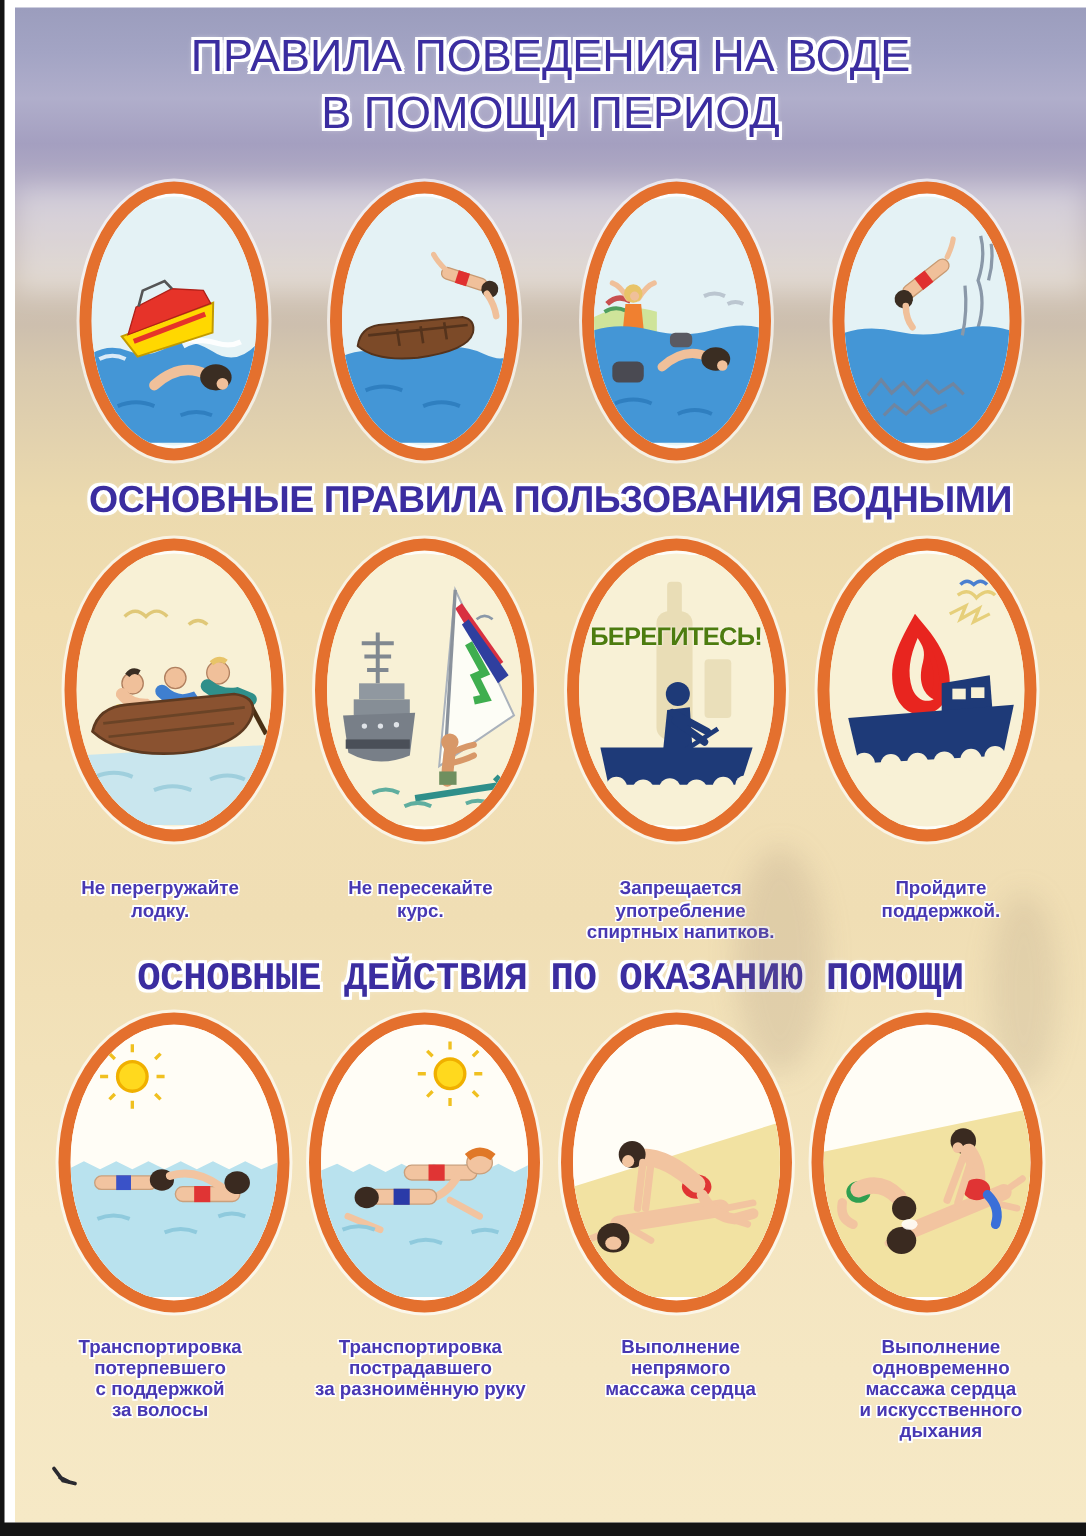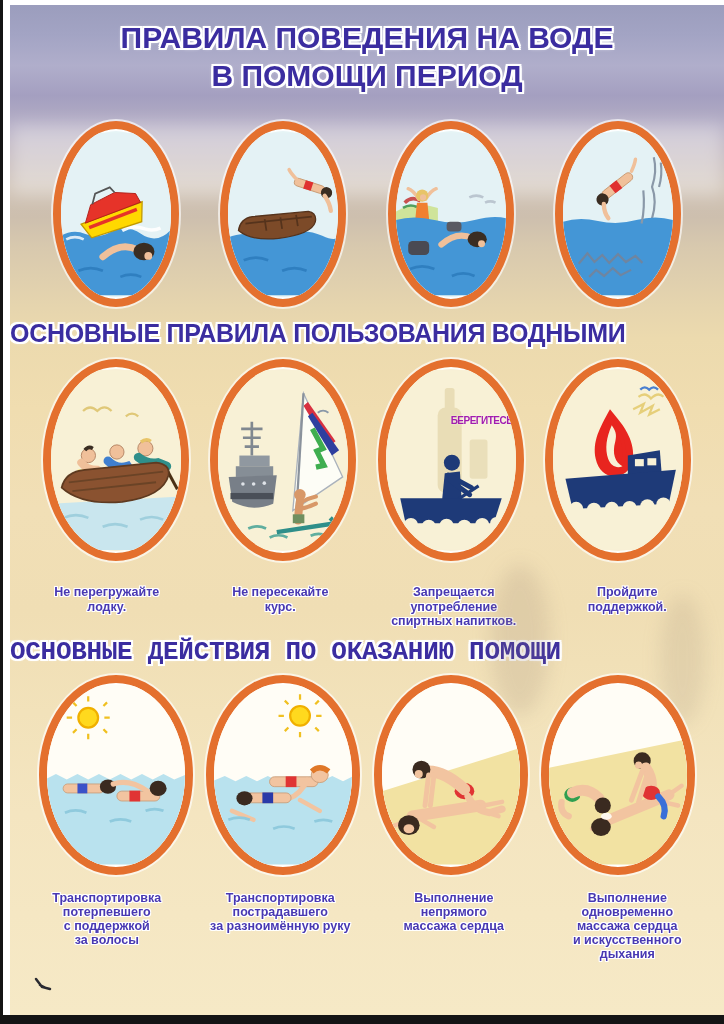--- a/index.html
+++ b/index.html
@@ -27,23 +27,23 @@
   .outlined-strong {
     text-shadow:-2px -2px 0 #fff, 2px -2px 0 #fff, -2px 2px 0 #fff, 2px 2px 0 #fff,
                  0 -2px 0 #fff, 0 2px 0 #fff, -2px 0 0 #fff, 2px 0 0 #fff, 0 0 4px #fff;
   }
   .outlined-thin {
     text-shadow:-1px -1px 0 #fff, 1px -1px 0 #fff, -1px 1px 0 #fff, 1px 1px 0 #fff,
                  0 -1px 0 #fff, 0 1px 0 #fff, -1px 0 0 #fff, 1px 0 0 #fff;
   }
 
   .title-block { padding-top:14px; text-align:center; }
-  .title-line { font-size:30px; font-weight:bold; line-height:38px; letter-spacing:0px; color:#3b2da0; }
-
-  .section-title { text-align:left; }
+  .title-line { font-size:30px; font-weight:normal; line-height:38px; letter-spacing:0px; color:#3b2da0; }
+
+  .section-title { text-align:center; }
   .section-line { font-size:25px; font-weight:bold; line-height:28px; color:#3b2da0; letter-spacing:-0.3px; }
   .s2 { margin-top:12px; }
   .s3 { margin-top:0px;font-family:Liberation Mono, monospace; }
   .s3 .section-line { font-size:26px; line-height:30px; }
 
   .oval-row { display:grid; grid-template-columns:repeat(4,1fr); padding:0 22px; justify-items:center; }
   .row1 { margin-top:26px; height:186px; }
   .row2 { margin-top:12px; height:202px; }
   .row3 { margin-top:8px;  height:200px; }
 
@@ -61,22 +61,22 @@
   .cap1 { margin-top:8px; height:46px; }
   .cap2 { margin-top:24px; height:52px; }
   .cap3 { margin-top:16px; }
   .caption {
     text-align:center; white-space:pre-line; font-weight:bold;
     font-size:12.5px; line-height:14.5px; color:#4838b2;
   }
   .cap3 .caption { line-height:14px; }
 
   .warning-label {
-    position:absolute; left:0; top:26%; width:100%; text-align:right;
-    font-weight:bold; font-size:10px; letter-spacing:-0.5px; color:#a21caf;
+    position:absolute; left:0; top:26%; width:100%; text-align:center;
+    font-weight:bold; font-size:17px; letter-spacing:-0.5px; color:#4d7c0f;
     text-shadow:0 0 2px rgba(255,255,255,.8); z-index:2;
   }
 
   .corner-mark { position:absolute; left:24px; bottom:24px; z-index:4; }
 </style>
 </head>
 <body>
 
 <div class="page">
   <div class="poster">

